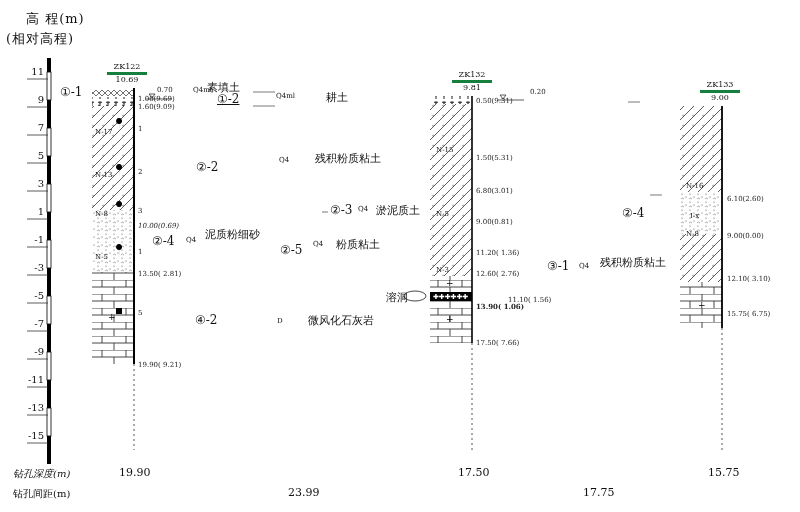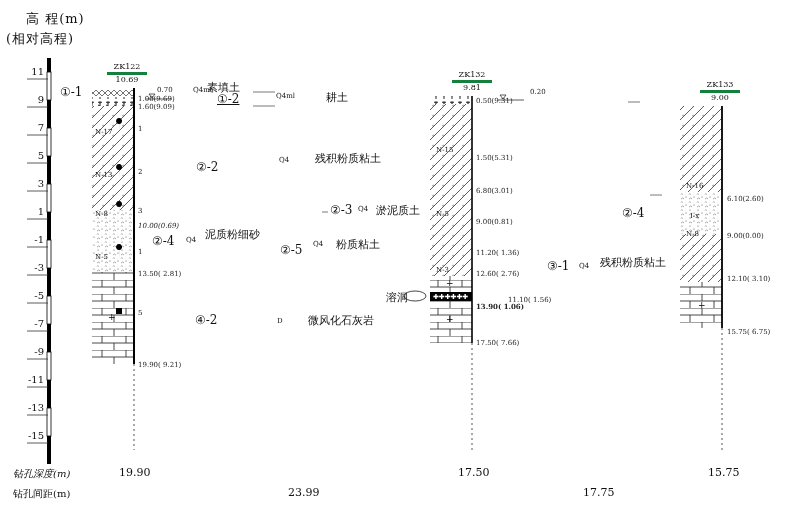--- a/index.html
+++ b/index.html
@@ -192,21 +192,21 @@
 <div class="abs npt" style="left:436px;top:146px;">N-15</div>
 <div class="abs npt" style="left:436px;top:210px;">N-5</div>
 <div class="abs npt" style="left:436px;top:266px;">N-3</div>
 <div class="abs layer-name" style="left:386px;top:290px;">溶洞</div>
 
 <div class="abs bh-id" style="left:700px;top:80px;">ZK133</div>
 <div class="abs bh-elev" style="left:700px;top:90px;">9.00</div>
 <div class="abs depth-note" style="left:727px;top:195px;">6.10(2.60)</div>
 <div class="abs depth-note" style="left:727px;top:232px;">9.00(0.00)</div>
 <div class="abs depth-note" style="left:727px;top:275px;">12.10( 3.10)</div>
-<div class="abs depth-note" style="left:727px;top:328px;">15.75( 6.75)</div>
+<div class="abs depth-note" style="left:727px;top:310px;">15.75( 6.75)</div>
 <div class="abs npt" style="left:686px;top:182px;">N-16</div>
 <div class="abs npt" style="left:686px;top:230px;">N-8</div>
 <div class="abs npt" style="left:690px;top:212px;">I-x</div>
 
 <div class="abs layer-code" style="left:60px;top:85px;">①-1</div>
 <div class="abs layer-name" style="left:207px;top:80px;">素填土</div>
 <div class="abs layer-code" style="left:217px;top:92px;text-decoration:underline;">①-2</div>
 <div class="abs layer-name" style="left:326px;top:90px;">耕土</div>
 <div class="abs layer-code" style="left:196px;top:160px;">②-2</div>
 <div class="abs layer-name" style="left:315px;top:151px;">残积粉质粘土</div>

